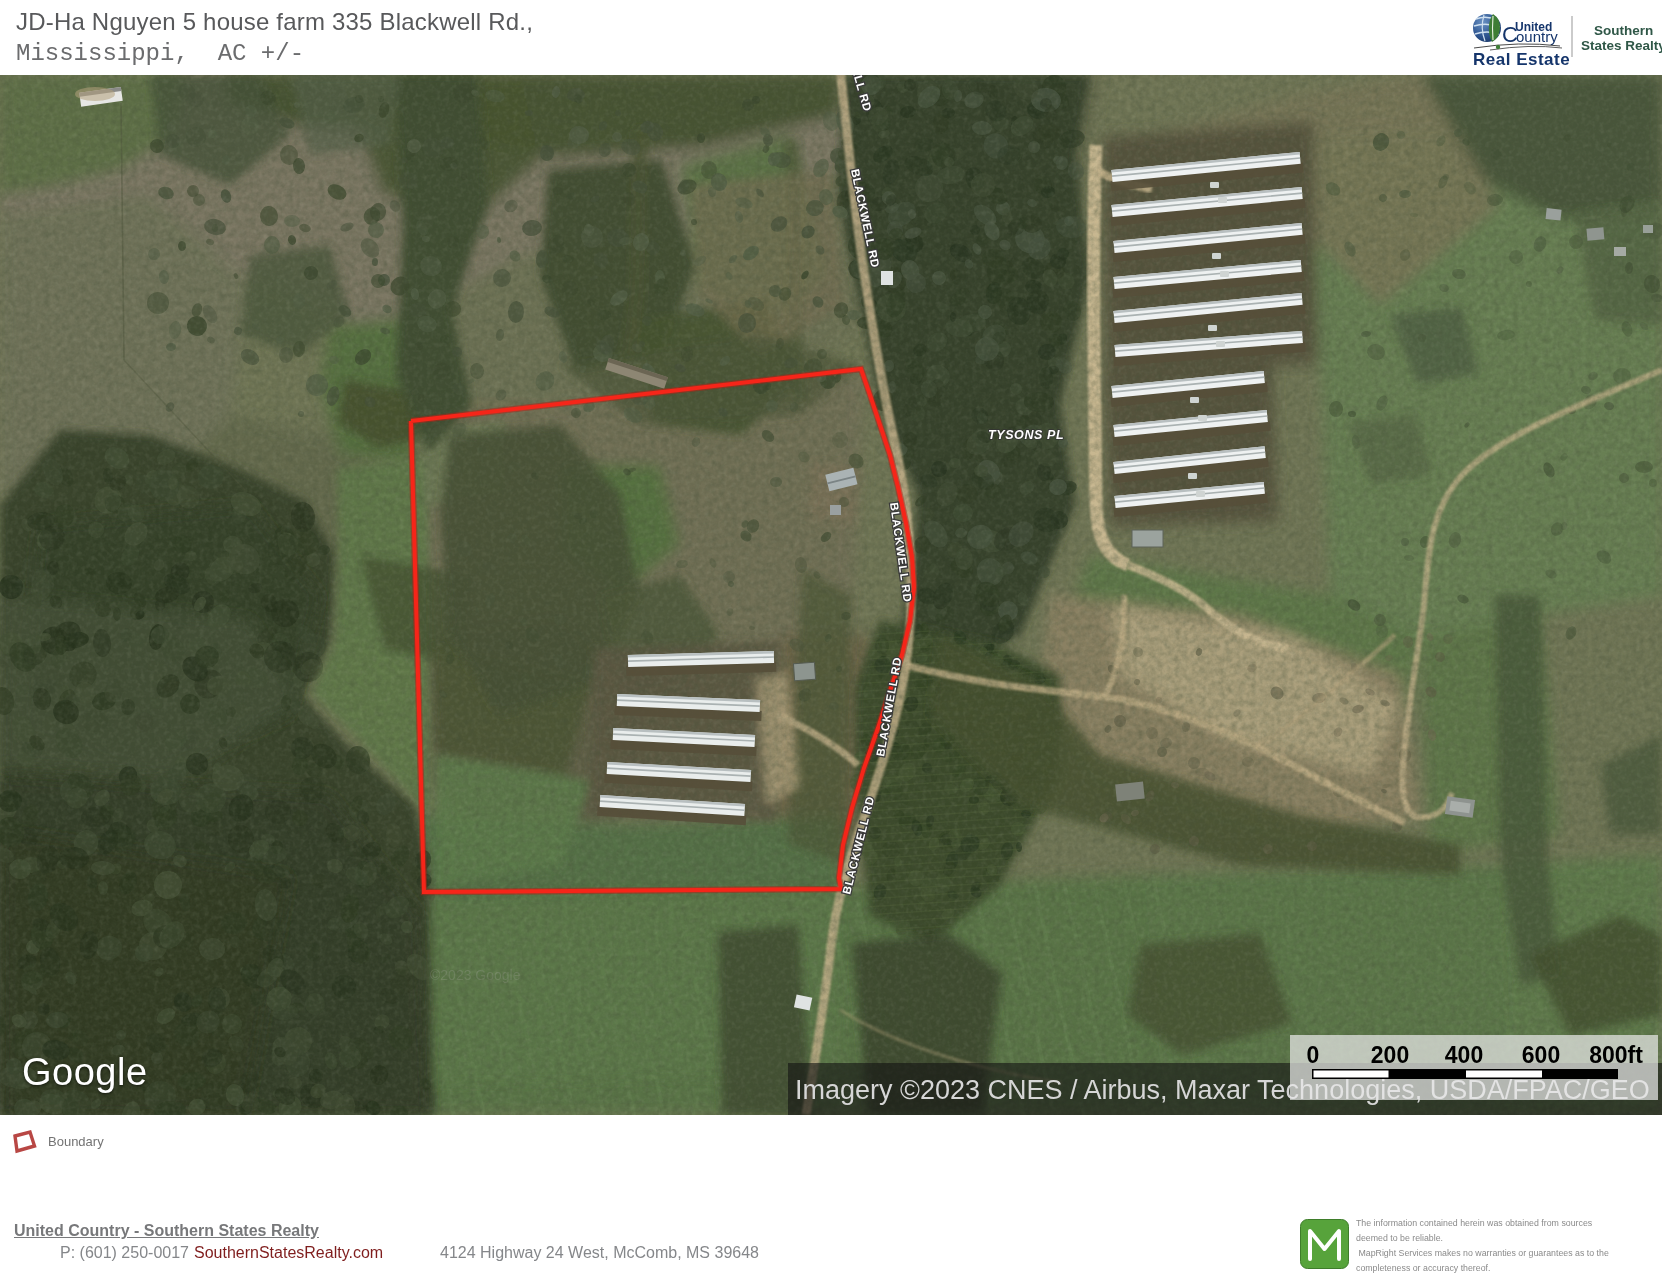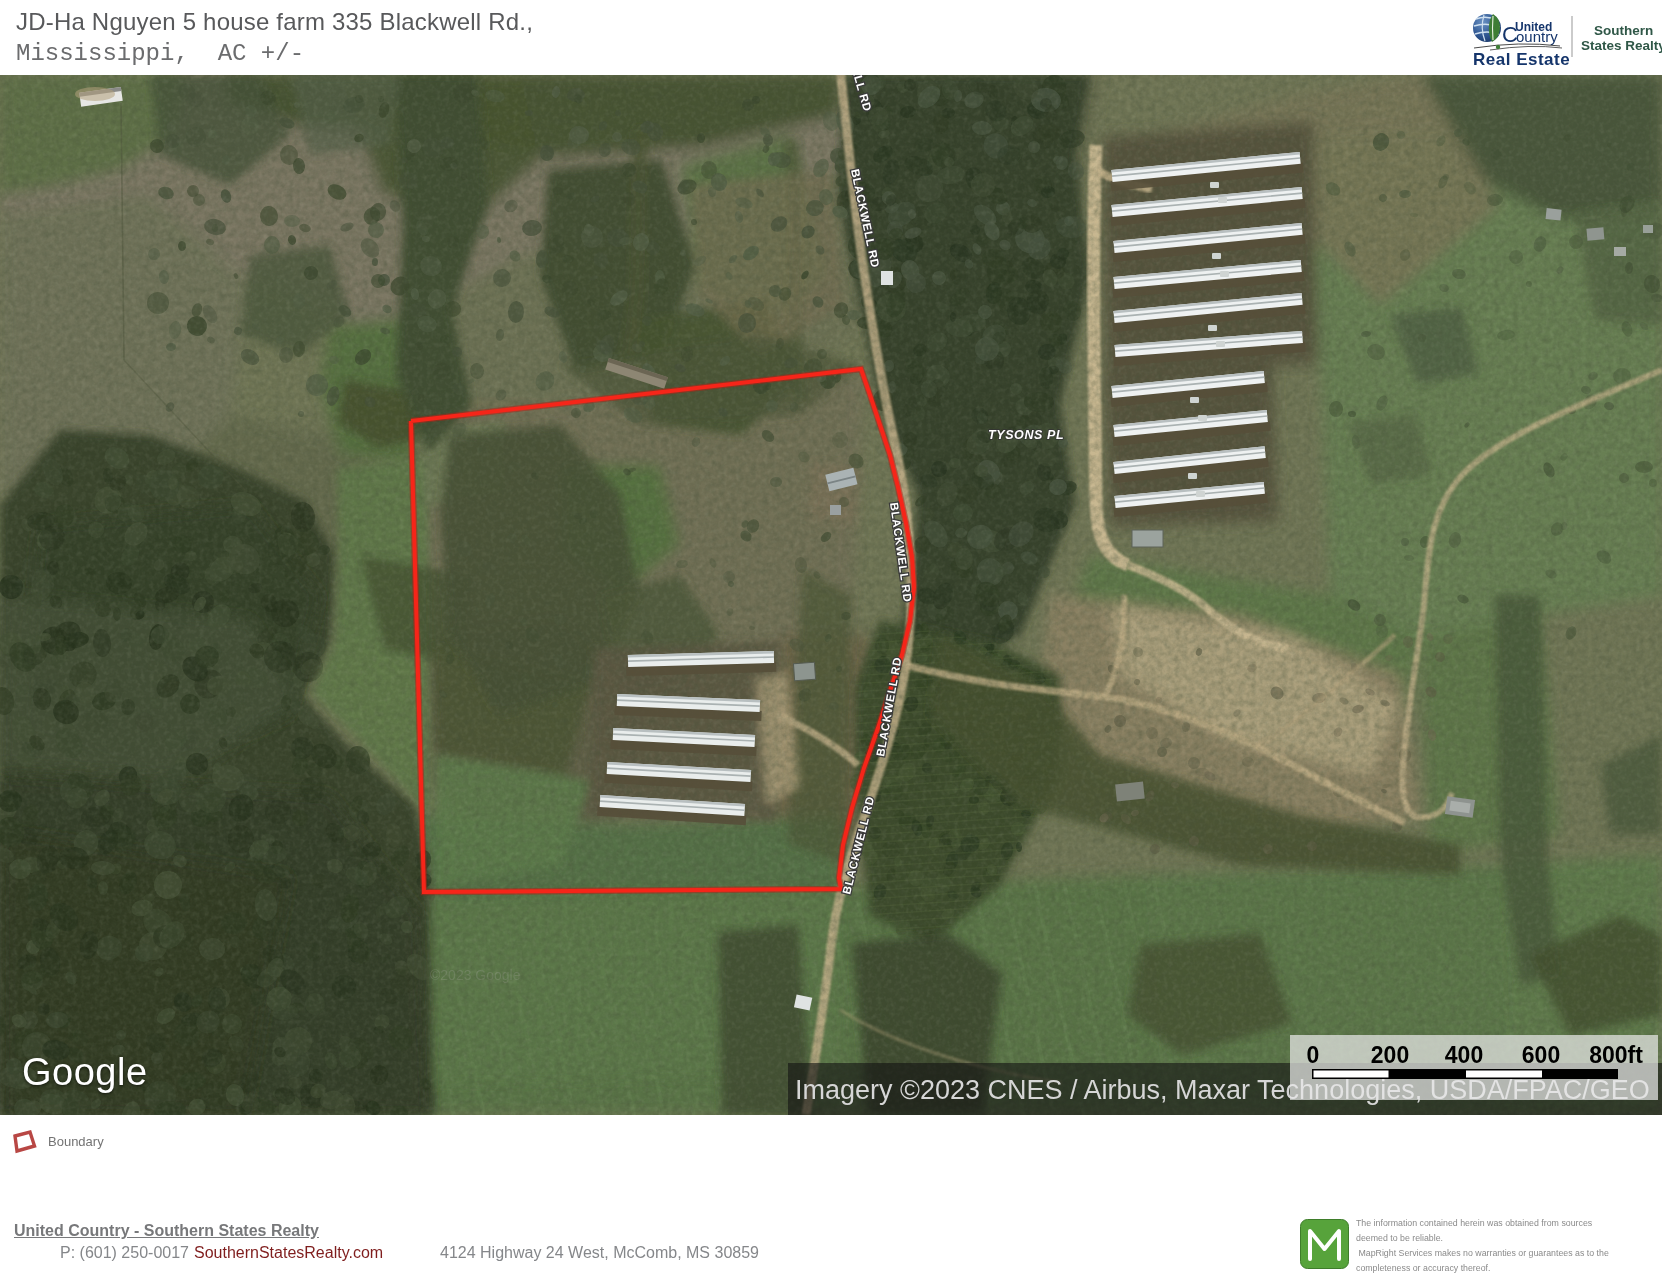--- a/index.html
+++ b/index.html
@@ -1731,20 +1731,20 @@
 </svg>
 
 <div class="abs" style="left:48px;top:1134px;font-size:13px;color:#737373;">Boundary</div>
 
 <div class="abs" style="left:14px;top:1222px;font-size:16px;font-weight:bold;color:#77787a;text-decoration:underline;">United Country - Southern States Realty</div>
 
 <div class="abs" style="left:14px;top:1244px;font-size:16px;color:#85878a;margin-left:46px;">P: (601) 250-0017</div>
 
 <div class="abs" style="left:194px;top:1244px;font-size:16px;color:#7f1d1d;">SouthernStatesRealty.com</div>
 
-<div class="abs" style="left:440px;top:1244px;font-size:16px;color:#85878a;">4124 Highway 24 West, McComb, MS 30859</div>
+<div class="abs" style="left:440px;top:1244px;font-size:16px;color:#85878a;">4124 Highway 24 West, McComb, MS 39648</div>
 
 <svg class="abs" style="left:1300px;top:1219px;" width="49" height="50" viewBox="0 0 49 50">
   <rect x="0.5" y="0.5" width="48" height="49" rx="7" fill="#57a33b" stroke="#3e7d2a" stroke-width="1"></rect>
   <path d="M10,40 L10,12 L24.5,30 L39,12 L39,40" stroke="#fff" stroke-width="4" fill="none" stroke-linecap="round" stroke-linejoin="round"></path>
 </svg>
 
 <div class="abs" style="left:1356px;top:1216px;font-size:8.8px;line-height:15px;color:#8a8a8a;width:300px;">The information contained herein was obtained from sources<br>deemed to be reliable.<br>&nbsp;MapRight Services makes no warranties or guarantees as to the<br>completeness or accuracy thereof.</div>
 
 </body></html>

